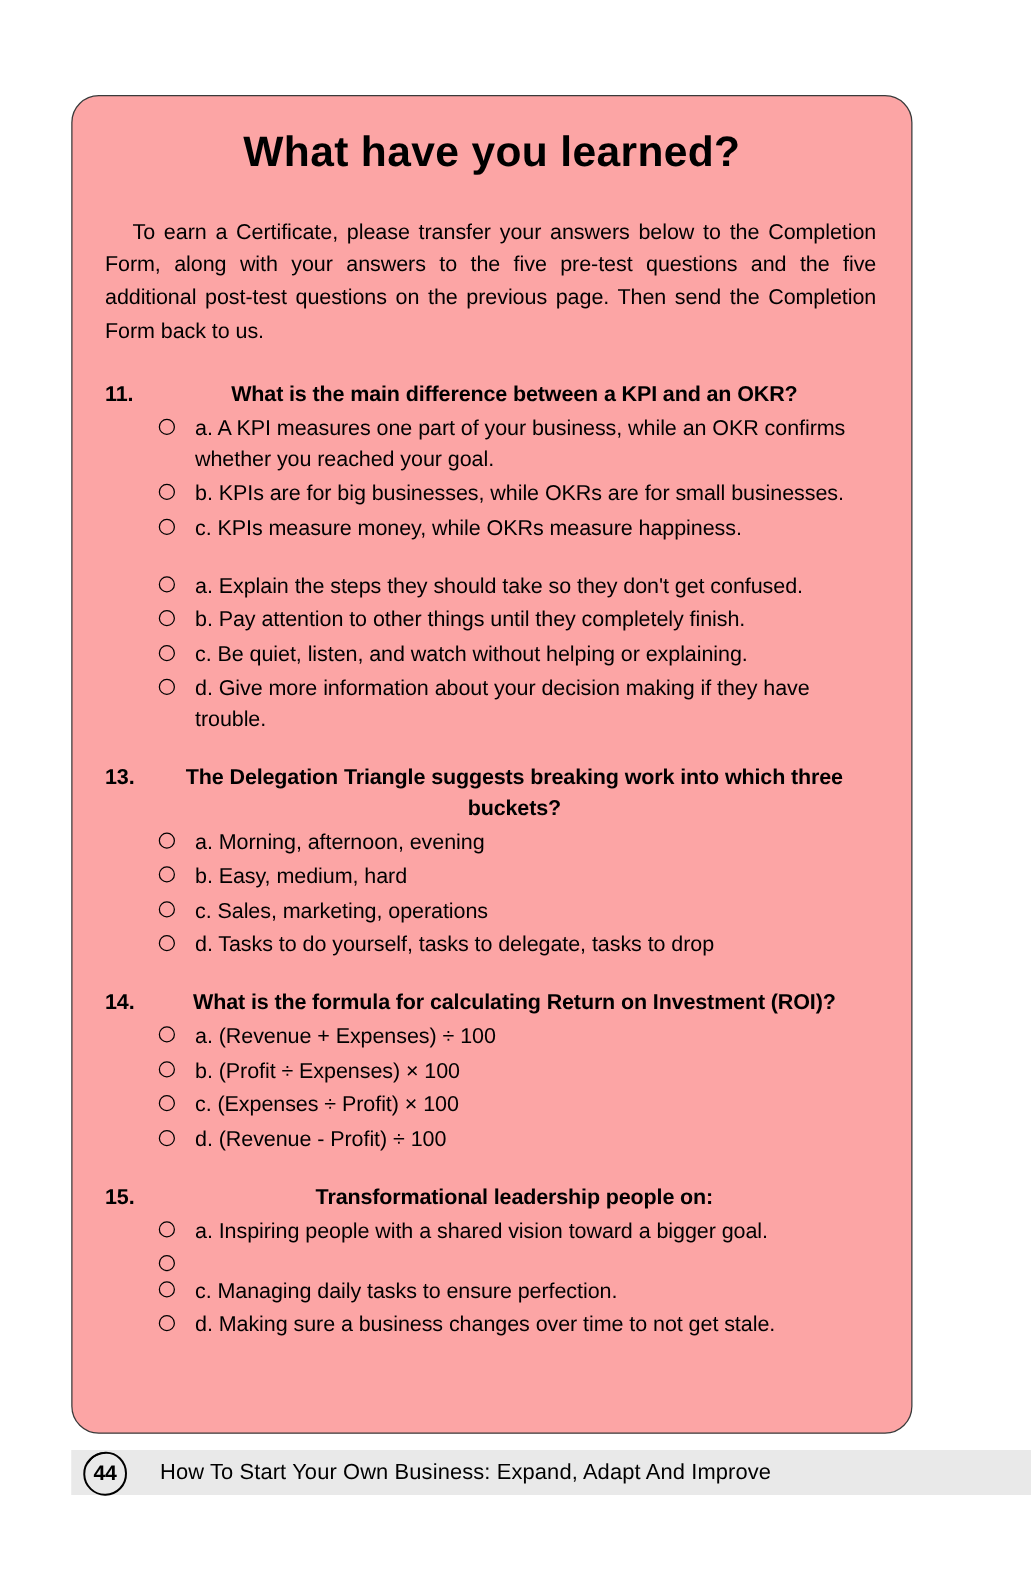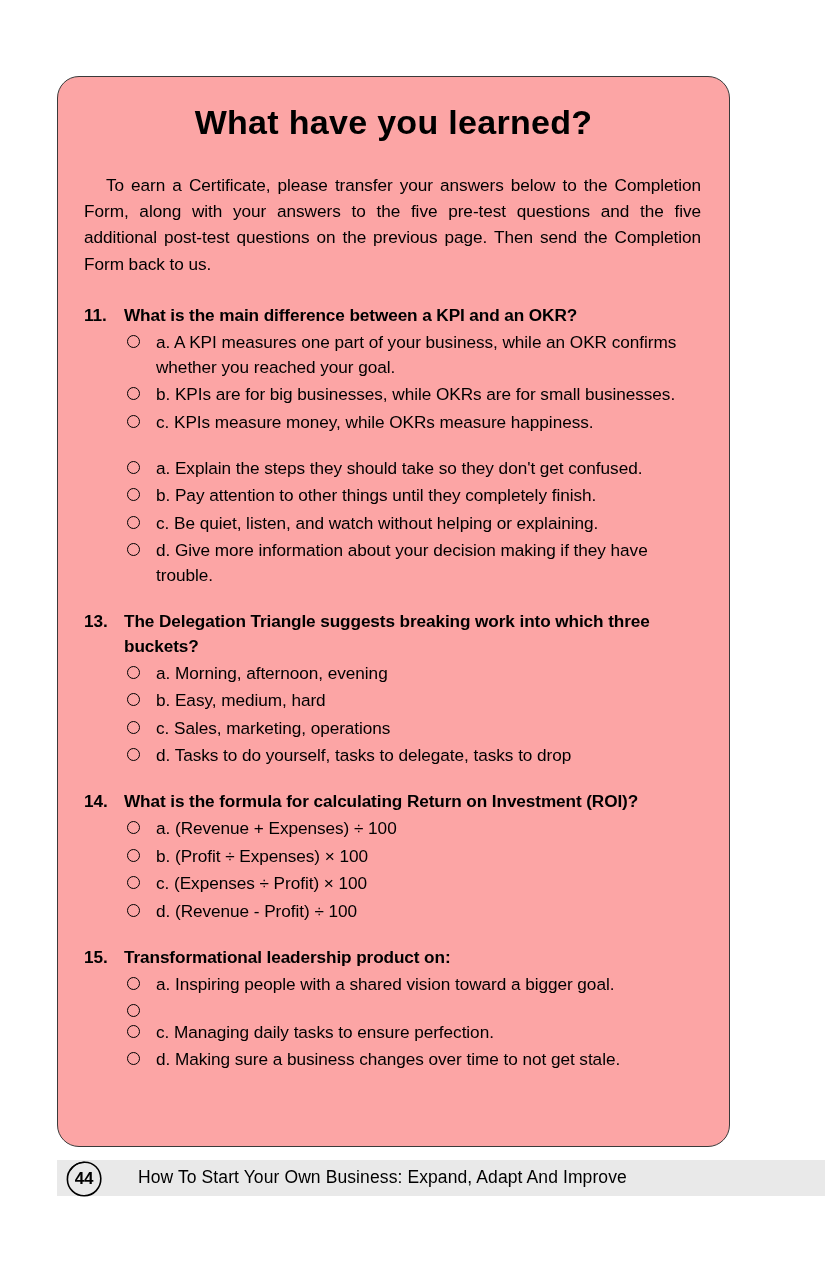--- a/index.html
+++ b/index.html
@@ -75,20 +75,21 @@
     letter-spacing: -0.1px;
   }
   .q-number {
     width: 40px;
     flex: 0 0 40px;
     font-weight: 700;
   }
   .q-text {
     flex: 1 1 auto;
     padding-right: 4px;
+    text-align: center;
   }
 
   .options {
     margin-top: 2px;
   }
 
   .option-row {
     display: flex;
     align-items: flex-start;
     font-size: 17.2px;
@@ -123,21 +124,21 @@
   .footer-bar {
     position: absolute;
     left: 57px;
     top: 1160px;
     width: 768px;
     height: 36px;
     background: #e9e9e9;
   }
   .footer-title {
     position: absolute;
-    left: 138px;
+    left: 128px;
     top: 1167px;
     font-size: 17.5px;
     font-weight: 400;
     letter-spacing: 0.1px;
     white-space: nowrap;
   }
   .page-num-badge {
     position: absolute;
     left: 64px;
     top: 1159px;
@@ -292,21 +293,21 @@
                 <span class="radio-circle"></span>
               </span>
             <span class="opt-text">d. (Revenue - Profit) ÷ 100</span>
           </div>
         </div>
       </div>
 
       <div class="question-block">
         <div class="question-head">
           <span class="q-number">15.</span>
-          <span class="q-text">Transformational leadership product on:</span>
+          <span class="q-text">Transformational leadership people on:</span>
         </div>
         <div class="options">
           <div class="option-row">
             <span class="opt-bullet">
                 <span class="radio-circle"></span>
               </span>
             <span class="opt-text">a. Inspiring people with a shared vision toward a bigger goal.</span>
           </div>
           <div class="option-row">
             <span class="opt-bullet">

